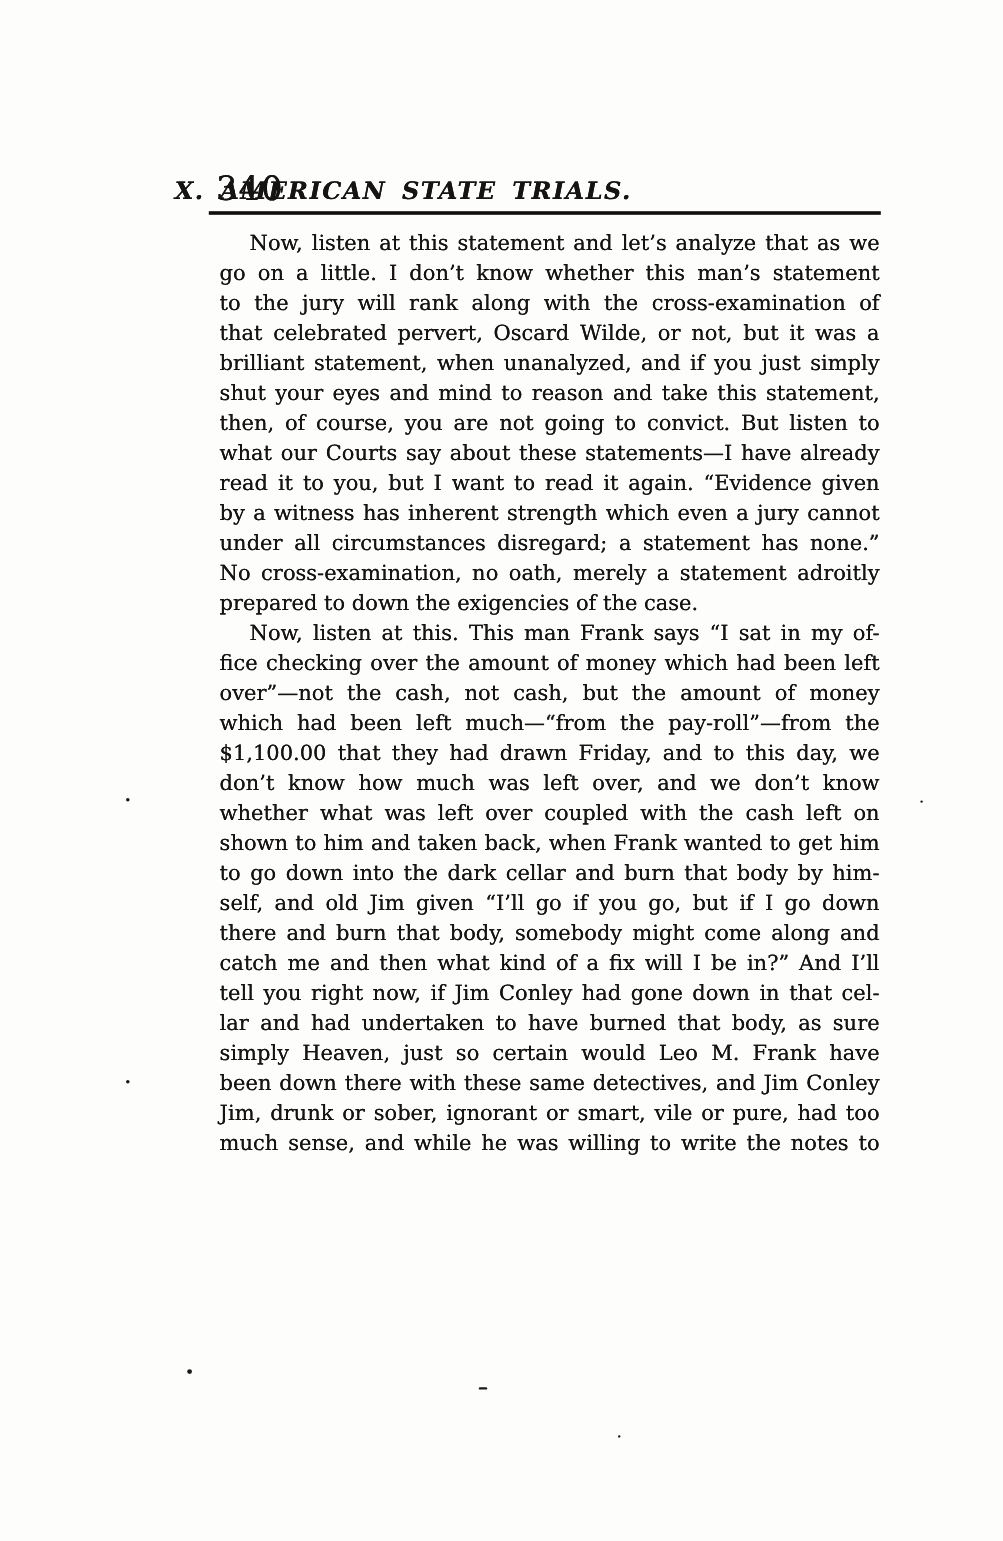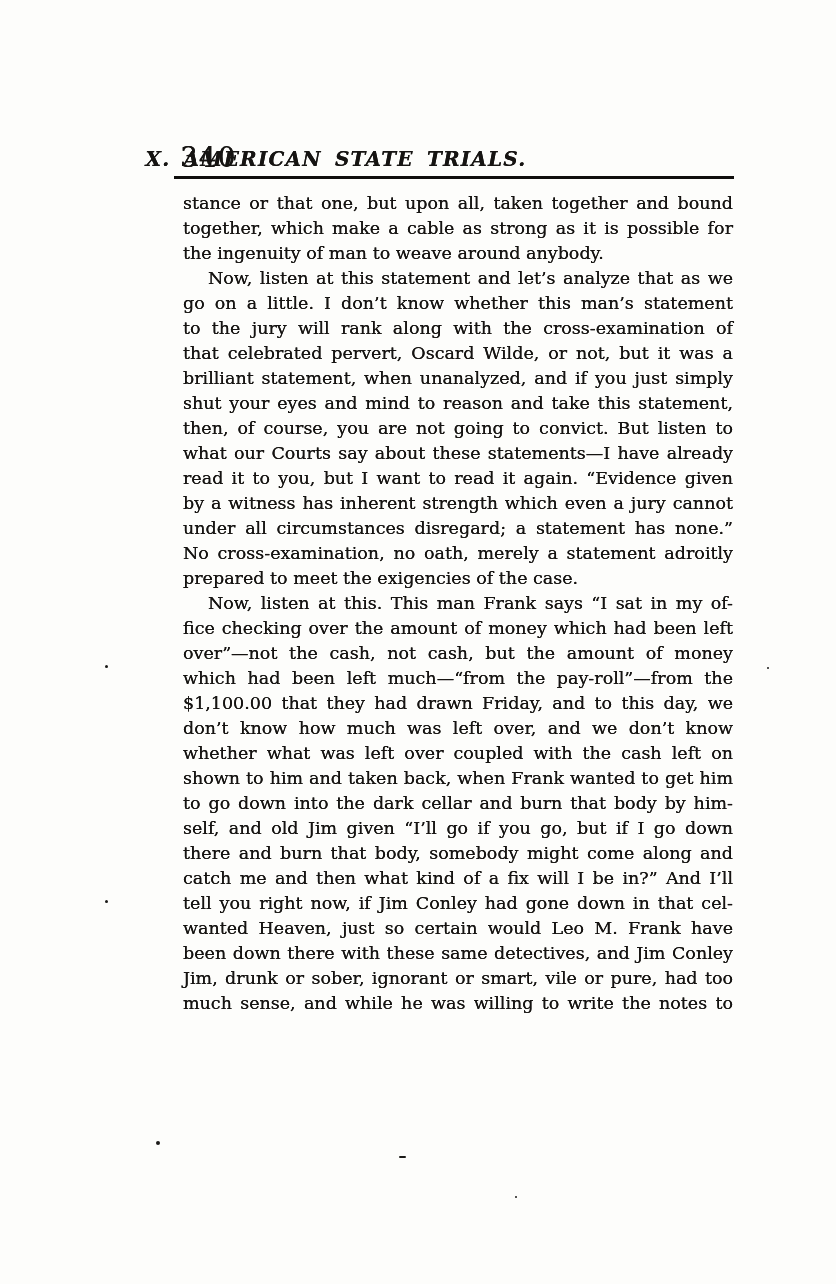--- a/index.html
+++ b/index.html
@@ -63,54 +63,50 @@
 <div class="page">
 
   <span class="folio">340</span>
 
   <div class="head-title">X. AMERICAN STATE TRIALS.</div>
 
   <div class="head-rule"></div>
 
   <main class="text-block">
       <div class="paragraph">
-        <div class="line">stance or that one, but upon all, taken together and bound</div>
-        <div class="line">together, which make a cable as strong as it is possible for</div>
-        <div class="line short">the ingenuity of man to weave around anybody.</div>
-      </div>
-      <div class="paragraph">
         <div class="line indent">Now, listen at this statement and let’s analyze that as we</div>
         <div class="line">go on a little. I don’t know whether this man’s statement</div>
         <div class="line">to the jury will rank along with the cross-examination of</div>
         <div class="line">that celebrated pervert, Oscard Wilde, or not, but it was a</div>
         <div class="line">brilliant statement, when unanalyzed, and if you just simply</div>
         <div class="line">shut your eyes and mind to reason and take this statement,</div>
         <div class="line">then, of course, you are not going to convict. But listen to</div>
         <div class="line">what our Courts say about these statements—I have already</div>
         <div class="line">read it to you, but I want to read it again. “Evidence given</div>
         <div class="line">by a witness has inherent strength which even a jury cannot</div>
         <div class="line">under all circumstances disregard; a statement has none.”</div>
         <div class="line">No cross-examination, no oath, merely a statement adroitly</div>
-        <div class="line short">prepared to meet the exigencies of the case.</div>
+        <div class="line short">prepared to down the exigencies of the case.</div>
       </div>
       <div class="paragraph">
         <div class="line indent">Now, listen at this. This man Frank says “I sat in my of-</div>
         <div class="line">fice checking over the amount of money which had been left</div>
         <div class="line">over”—not the cash, not cash, but the amount of money</div>
         <div class="line">which had been left much—“from the pay-roll”—from the</div>
         <div class="line">$1,100.00 that they had drawn Friday, and to this day, we</div>
         <div class="line">don’t know how much was left over, and we don’t know</div>
         <div class="line">whether what was left over coupled with the cash left on</div>
         <div class="line">shown to him and taken back, when Frank wanted to get him</div>
         <div class="line">to go down into the dark cellar and burn that body by him-</div>
         <div class="line">self, and old Jim given “I’ll go if you go, but if I go down</div>
         <div class="line">there and burn that body, somebody might come along and</div>
         <div class="line">catch me and then what kind of a fix will I be in?” And I’ll</div>
         <div class="line">tell you right now, if Jim Conley had gone down in that cel-</div>
-        <div class="line">wanted Heaven, just so certain would Leo M. Frank have</div>
+        <div class="line">lar and had undertaken to have burned that body, as sure</div>
+        <div class="line">simply Heaven, just so certain would Leo M. Frank have</div>
         <div class="line">been down there with these same detectives, and Jim Conley</div>
         <div class="line">Jim, drunk or sober, ignorant or smart, vile or pure, had too</div>
         <div class="line">much sense, and while he was willing to write the notes to</div>
       </div>
     </main>
 
   <span class="speck s1"></span>
   <span class="speck dash s2"></span>
   <span class="speck s3"></span>
   <span class="speck s4"></span>

